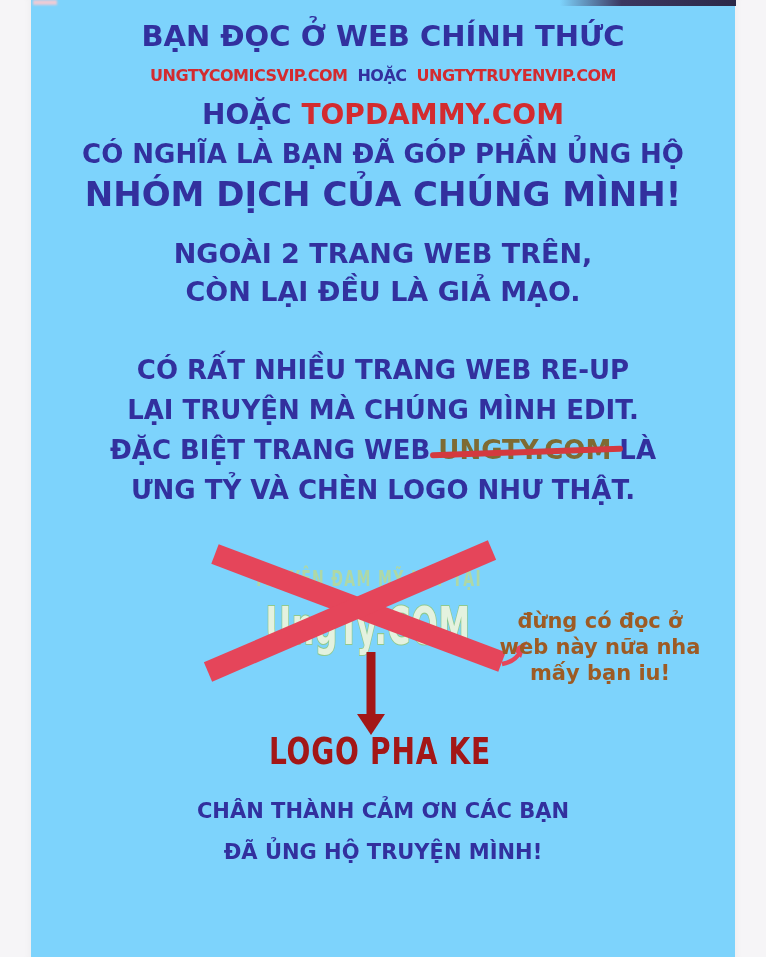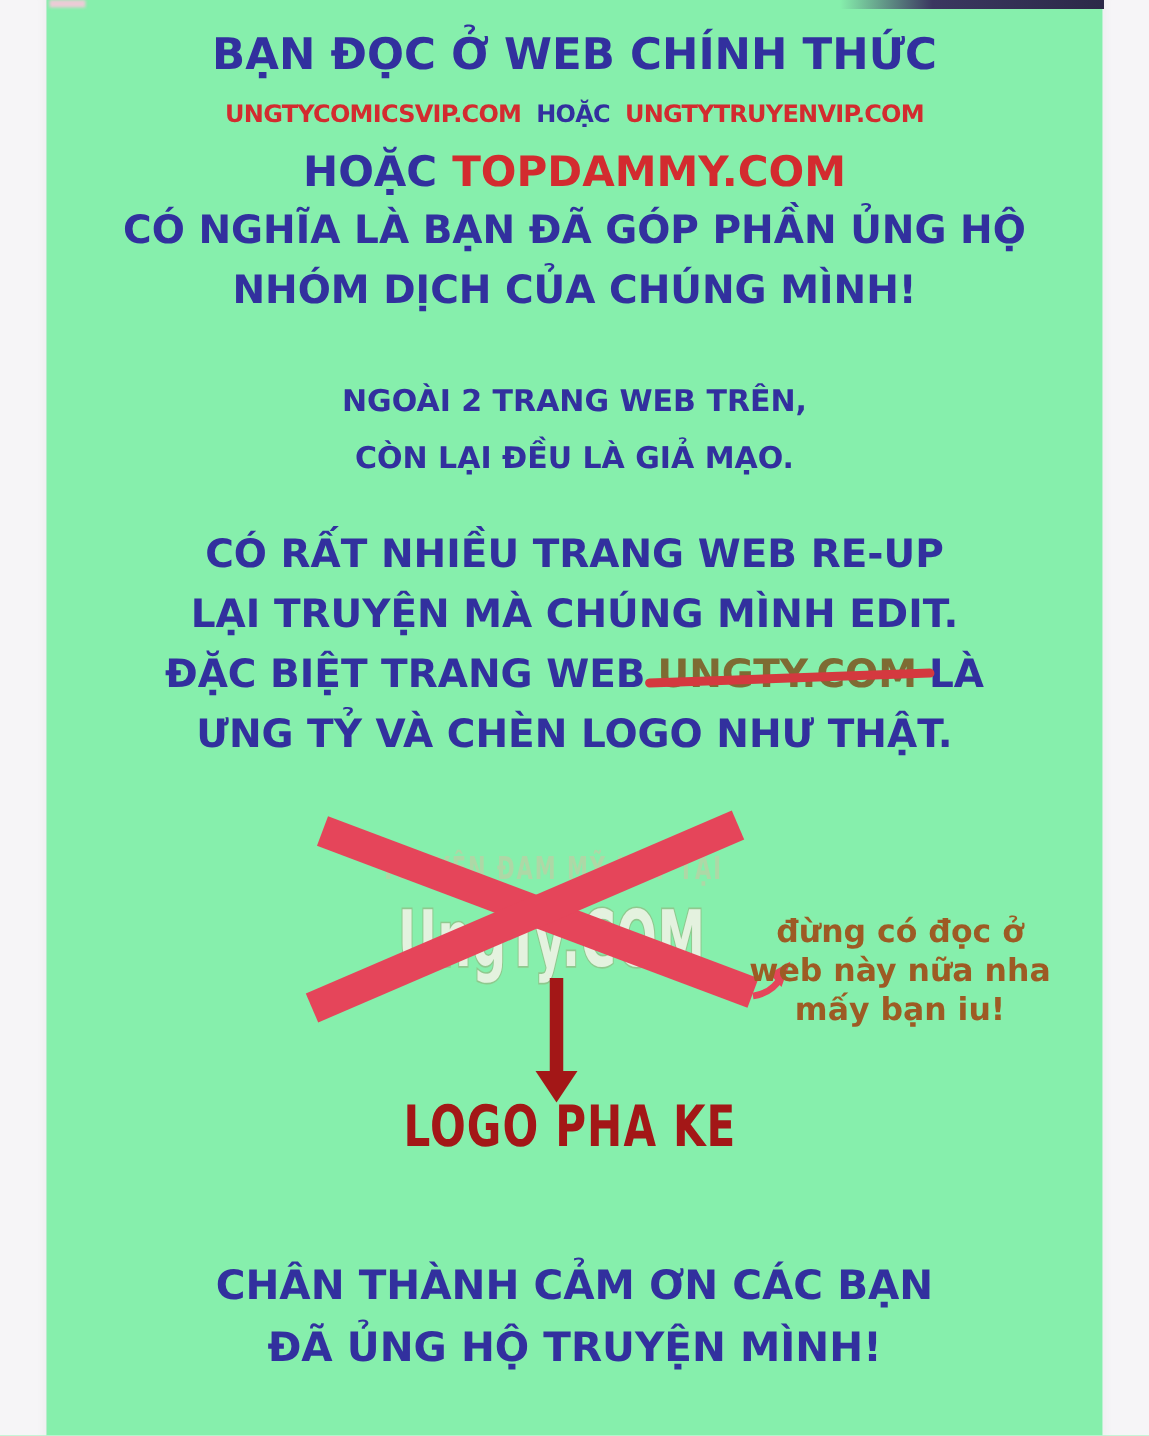--- a/index.html
+++ b/index.html
@@ -3,21 +3,21 @@
 <meta charset="utf-8">
 <style>
   html,body{margin:0;padding:0;}
   body{
     width:766px;height:957px;
     background:#ffffff;
     font-family:"DejaVu Sans", sans-serif;
     position:relative;
     overflow:hidden;
   }
-  .page{position:absolute;inset:0;background:#86efac;}
+  .page{position:absolute;inset:0;background:#7dd3fc;}
   .margin-strip{position:absolute;top:0;bottom:0;width:31px;background:#f6f5f7;}
   .margin-strip.left{left:0;box-shadow:inset -6px 0 6px -4px rgba(0,0,0,0.03);}
   .margin-strip.right{right:0;box-shadow:inset 6px 0 6px -4px rgba(0,0,0,0.03);}
   .artifact-navy{
     position:absolute;top:0;left:560px;width:176px;height:6px;
     background:linear-gradient(to right, rgba(59,55,96,0), #3b3760 35%, #2c2948);
   }
   .artifact-pink{
     position:absolute;top:0;left:33px;width:24px;height:5px;
     background:#eccbd6;filter:blur(1px);
@@ -29,22 +29,22 @@
   .ln{display:block;}
   .blue{color:#32309e;}
   .red{color:#d32b2f;}
   .top-block{top:16px;}
   .top-block .l1{font-size:29px;line-height:40px;}
   .top-block .l2{font-size:16px;line-height:39px;letter-spacing:-0.5px;}
   .top-block .l2 span{margin:0 5px;}
   .top-block .l3{font-size:28px;line-height:40px;text-align:center;}
   .top-block .l3 span{margin:0 5px;}
   .top-block .l4{font-size:26px;line-height:39px;}
-  .top-block .l5{font-size:26px;line-height:40px;}
-  .para2{top:248px;font-size:20px;line-height:38px;}
+  .top-block .l5{font-size:34px;line-height:40px;}
+  .para2{top:235px;font-size:27px;line-height:38px;}
   .para3{top:350px;font-size:26px;line-height:40px;}
   .strike{
     color:#7e6b33;position:relative;display:inline-block;padding:0 4px;margin:0 4px;
   }
   .strike::after{
     content:"";position:absolute;left:-4px;right:-8px;top:48%;height:6px;
     background:#d4393f;transform:rotate(-2deg);border-radius:3px;
   }
   .figure{position:absolute;left:140px;top:538px;}
   .figure text{font-family:"DejaVu Sans", sans-serif;font-weight:bold;}
@@ -53,21 +53,21 @@
     fill:#e4f2df;stroke:#8fc98e;stroke-width:2.2px;paint-order:stroke;
     font-size:52px;letter-spacing:1px;
   }
   .cross{stroke:#e5455a;stroke-width:21px;stroke-linecap:butt;}
   .thin-arrow{stroke:#e5455a;stroke-width:4.5px;fill:none;}
   .thin-arrow-head{fill:#e5455a;}
   .down-arrow-shaft{stroke:#a31717;stroke-width:9px;}
   .down-arrow-head{fill:#a31717;}
   .handnote{fill:#9d5b24;font-size:21px;}
   .caption{fill:#a31717;font-size:38px;letter-spacing:1px;}
-  .footer{top:837px;font-size:27px;line-height:41px;}
+  .footer{top:791px;font-size:21px;line-height:41px;}
 </style>
 </head>
 <body>
 
 <div class="page">
 
   <div class="margin-strip left"></div>
   <div class="margin-strip right"></div>
   <div class="artifact-navy"></div>
   <div class="artifact-pink"></div>

